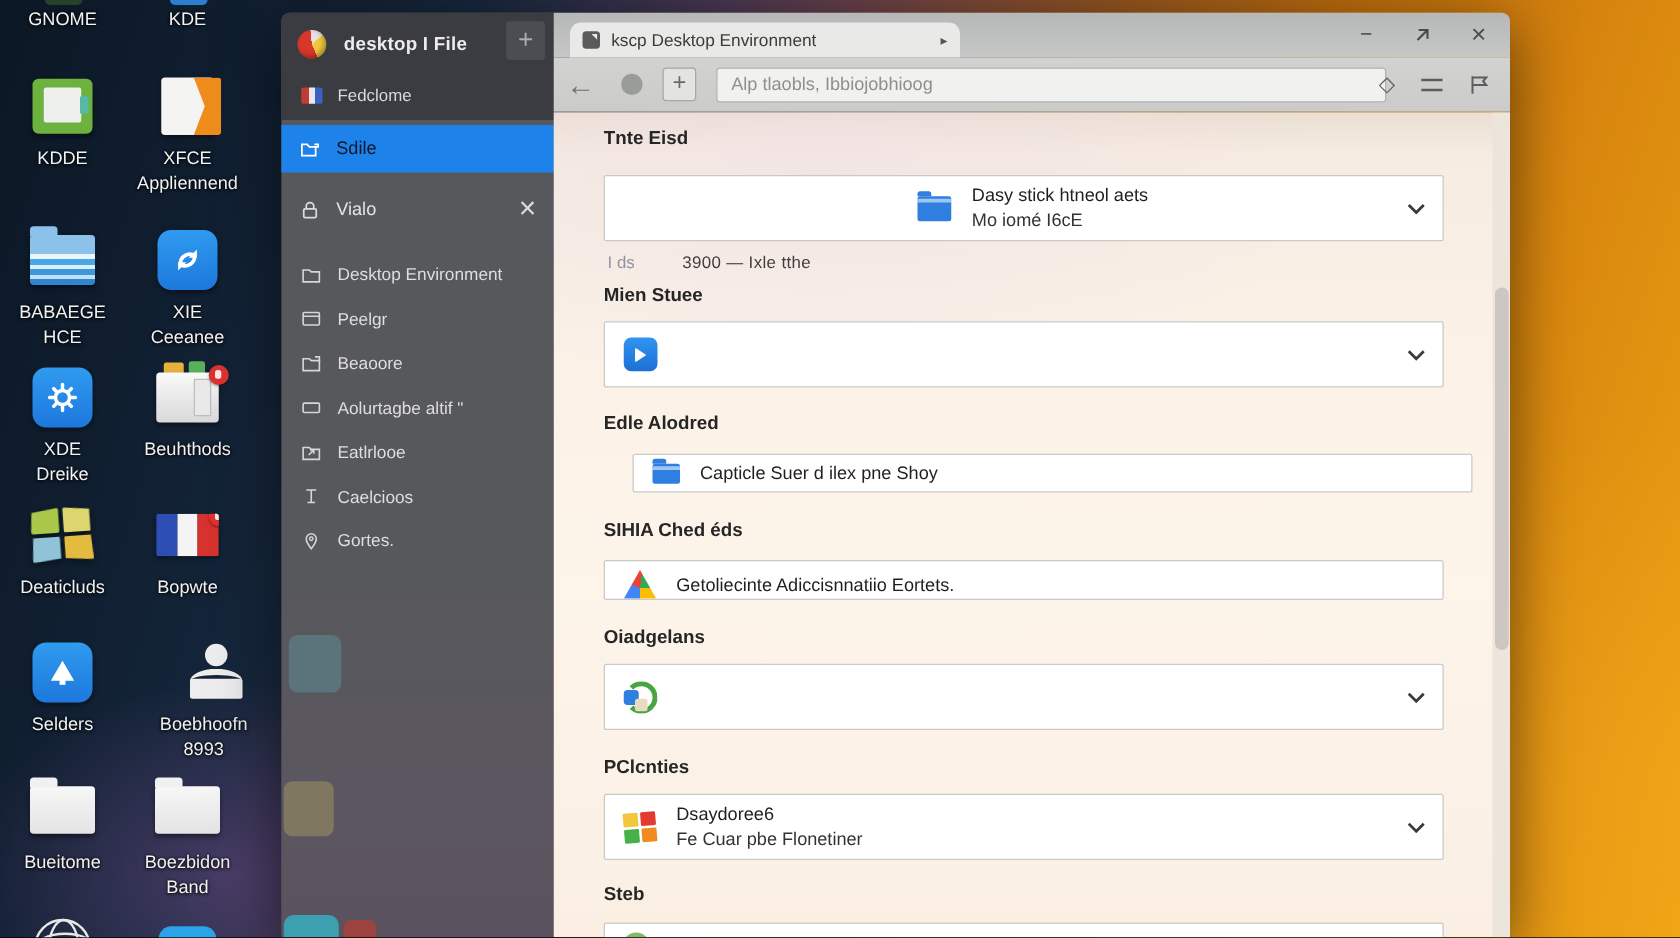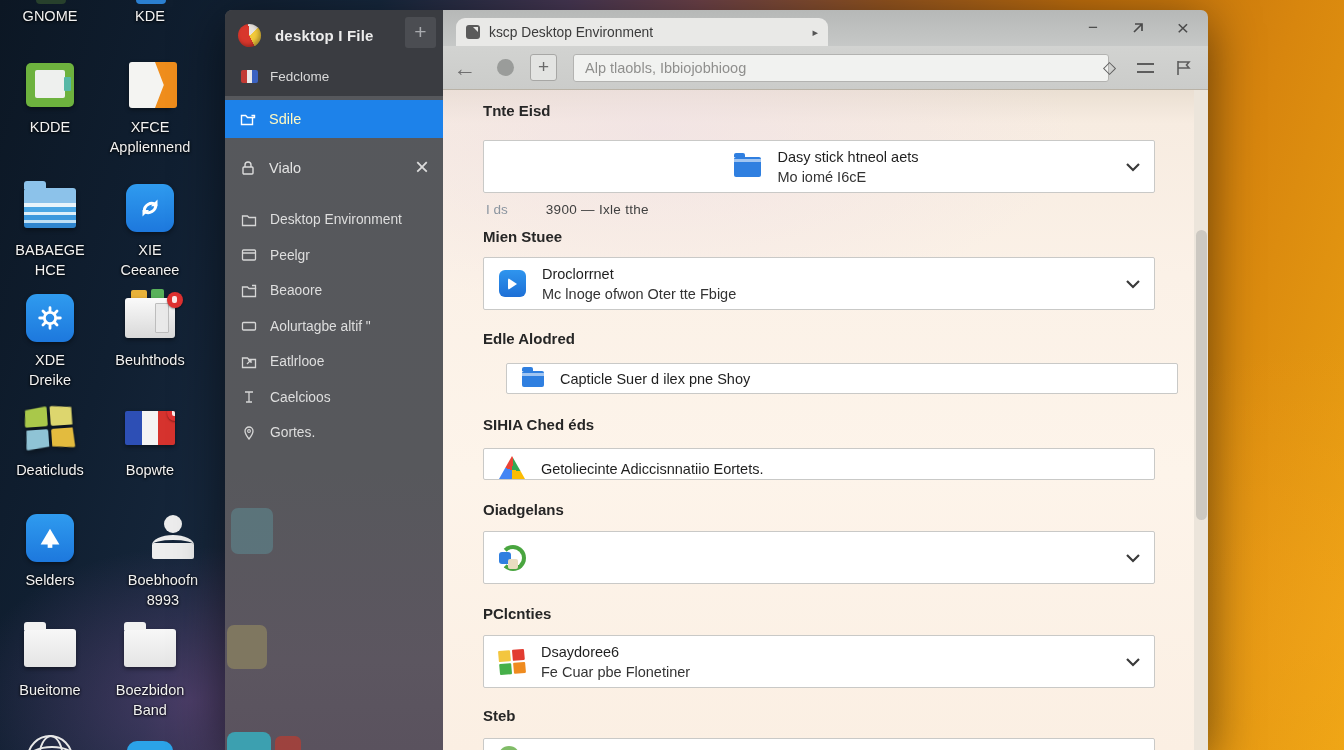--- a/index.html
+++ b/index.html
@@ -83,34 +83,34 @@
           background:conic-gradient(from 210deg,#d8372c 0 40%,#e7e2dd 40% 55%,#f2c93c 55% 85%,#d8372c 85% 100%);
           box-shadow:inset -2px -2px 4px rgba(0,0,0,.3); }
   .sb-title { margin-left:14px; color:#ececec; font-size:15px; font-weight:600; letter-spacing:.2px; }
   .sb-add { position:absolute; right:7px; top:7px; width:31px; height:31px; background:#4b4d52; border-radius:3px;
             color:#a9abaf; font-size:21px; line-height:29px; text-align:center; cursor:pointer; }
   .sb-acct { position:absolute; left:0; top:50px; width:100%; height:32px; display:flex; align-items:center; }
   .acct-ic { width:17px; height:13px; margin-left:16px; border-radius:2px;
              background:linear-gradient(90deg,#c23a34 0 35%,#e9e9e9 35% 65%,#3a62c2 65% 100%); }
   .sb-acct span { margin-left:12px; color:#d9d9d9; font-size:13.5px; }
   .sb-sel { position:absolute; left:0; top:90px; width:100%; height:38px; background:#1d82ea; display:flex; align-items:center; cursor:pointer; }
-  .sb-sel span { margin-left:13px; color:#fef9c3; font-size:14.5px; font-weight:500; }
+  .sb-sel span { margin-left:13px; color:#0f172a; font-size:14.5px; font-weight:500; }
   .sb-lock { position:absolute; left:0; top:136px; width:100%; height:44px; display:flex; align-items:center; cursor:pointer; }
   .sb-lock span.lbl { margin-left:13px; color:#e3e3e3; font-size:14.5px; }
   .sb-x { position:absolute; right:14px; top:145px; color:#dcdcdc; font-size:24px; line-height:24px; cursor:pointer; }
   .sb-items { position:absolute; left:0; top:192px; width:100%; }
   .sb-item { height:35.5px; display:flex; align-items:center; padding-left:16px; cursor:pointer; color:#dedede; font-size:13.8px; }
   .sb-item svg { margin-right:13px; flex:none; }
   .sicon { width:16px; height:16px; }
   .ghost { position:absolute; border-radius:7px; }
 
   
   .main { flex:1; display:flex; flex-direction:column; min-width:0; }
   .titlebar { height:36px; background:linear-gradient(180deg,#b6b8b7,#c6c8c7); position:relative; flex:none; }
-  .tab { position:absolute; left:13px; top:8px; width:372px; height:28px; background:#e9e9e7;
+  .tab { position:absolute; left:13px; top:8px; width:312px; height:28px; background:#e9e9e7;
          border-radius:9px 9px 0 0; display:flex; align-items:center; padding:0 10px; cursor:pointer; }
   .favicon { width:14px; height:14px; background:#5a5a5a; border-radius:3px; position:relative; flex:none; }
   .favicon::after { content:""; position:absolute; right:2px; top:2px; width:5px; height:5px; background:#e9e9e7; clip-path:polygon(0 0,100% 0,100% 100%); }
   .tab-title { margin-left:9px; font-size:13.8px; color:#3b3b3b; white-space:nowrap; overflow:hidden; }
   .tab-arrow { margin-left:auto; color:#555; font-size:11px; }
   .wc { position:absolute; right:16px; top:0; height:36px; display:flex; align-items:center; gap:27px; }
   .wc .btn { width:18px; height:18px; display:flex; align-items:center; justify-content:center; cursor:pointer; color:#4a4a4a; font-size:17px; }
 
   .toolbar { height:44px; background:linear-gradient(180deg,#d2d3d1,#cbccca); position:relative; flex:none;
              border-bottom:1px solid #b9b2a6; display:flex; align-items:center; }
@@ -462,24 +462,20 @@
           <span class="h1">I ds</span><span class="h2">3900 — Ixle tthe</span>
         </div>
 
         <div class="sec-label" style="top:138px;">Mien Stuee</div>
         <div class="field" style="top:167px;height:53px;">
           <div class="f-ic">
               <div class="app-blue">
                 <i></i>
               </div>
             </div>
-          <div class="txt">
-            <div class="l1">Droclorrnet</div>
-            <div class="l2">Mc lnoge ofwon Oter tte Fbige</div>
-          </div>
           <svg class="chev" width="16" height="10" viewBox="0 0 16 10">
               <path d="M2 2l6 6 6-6" fill="none" stroke="#3a3a3a" stroke-width="2.2"></path>
             </svg>
         </div>
 
         <div class="sec-label" style="top:240px;">Edle Alodred</div>
         <div class="field" style="top:273px;height:31px;margin-left:23px;">
           <div class="f-ic">
               <div class="fold-blue" style="width:22px;height:16px;"></div>
             </div>

